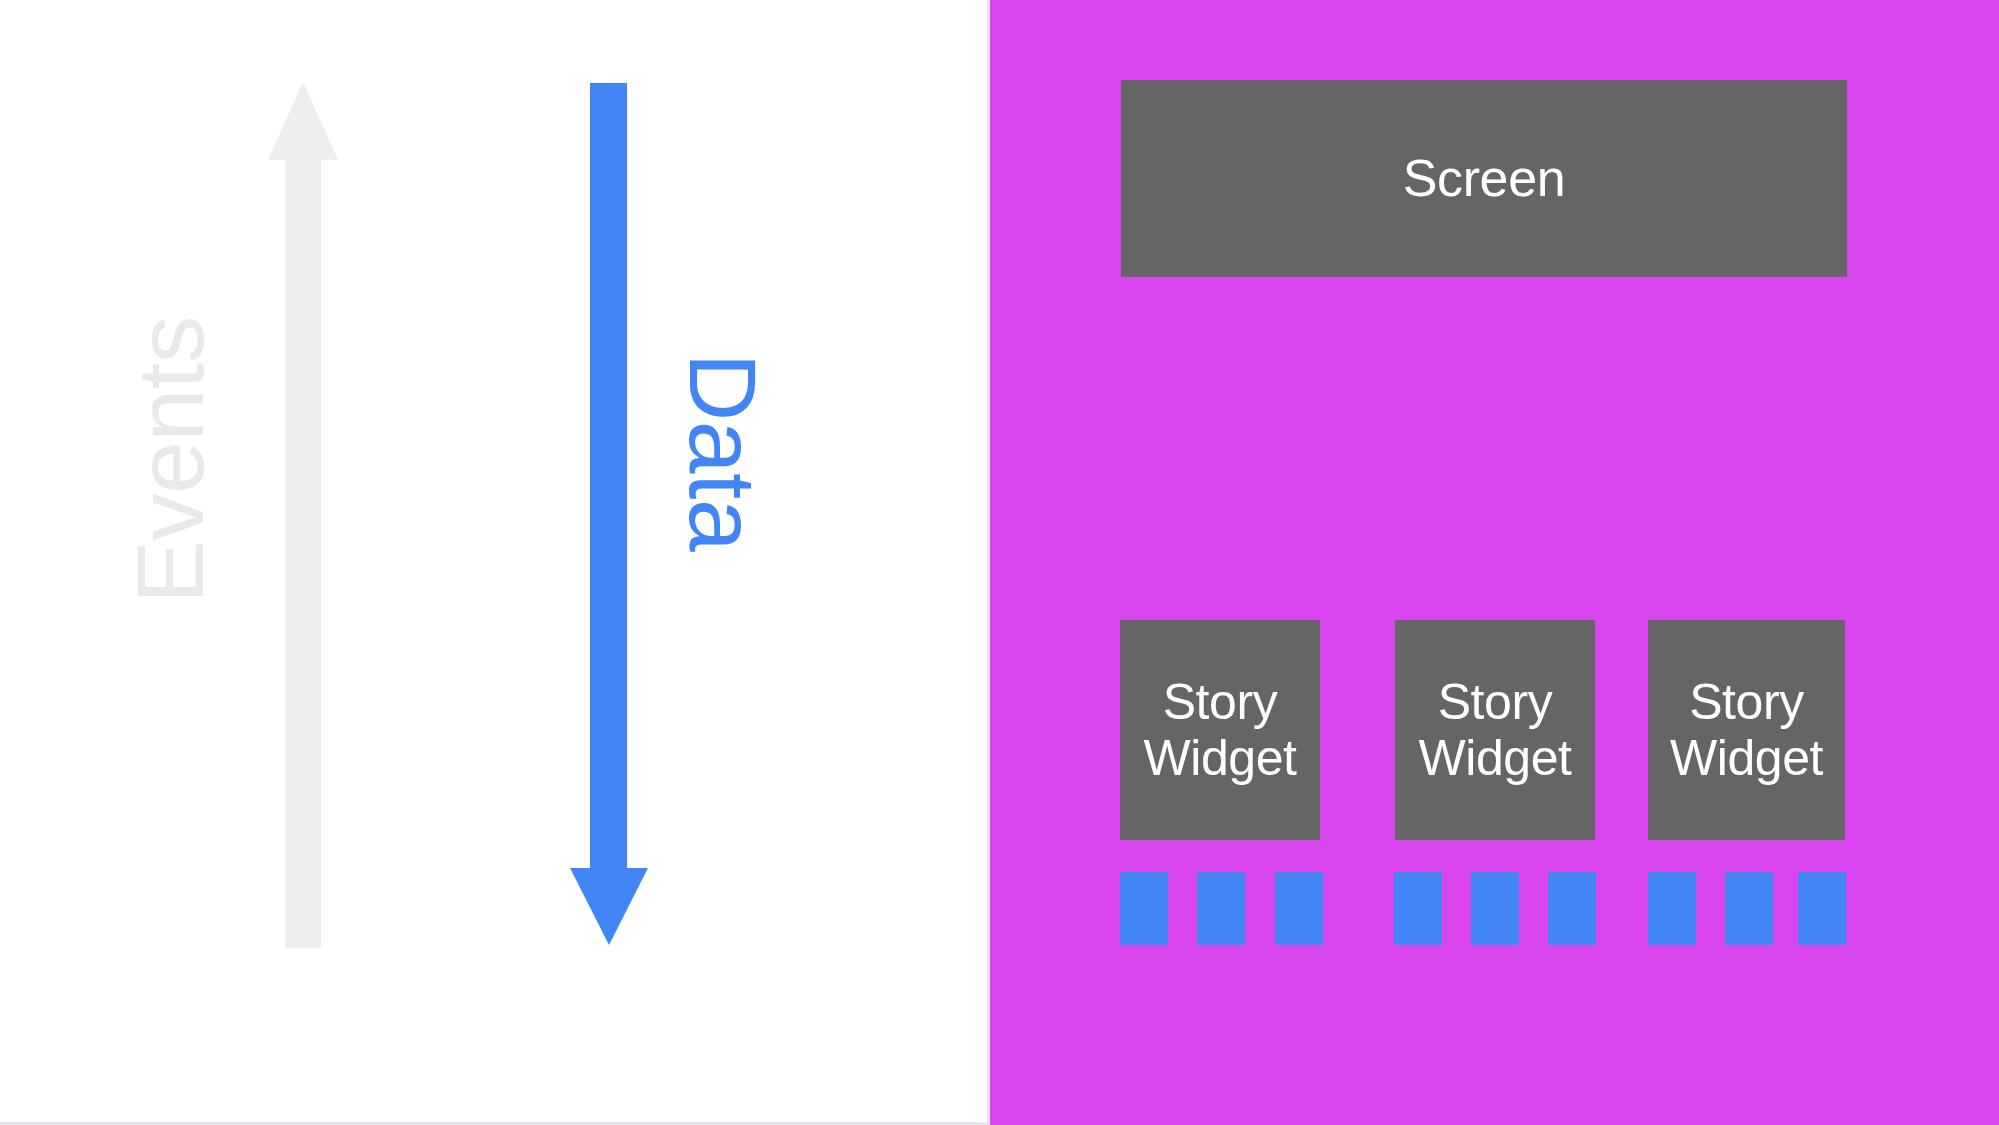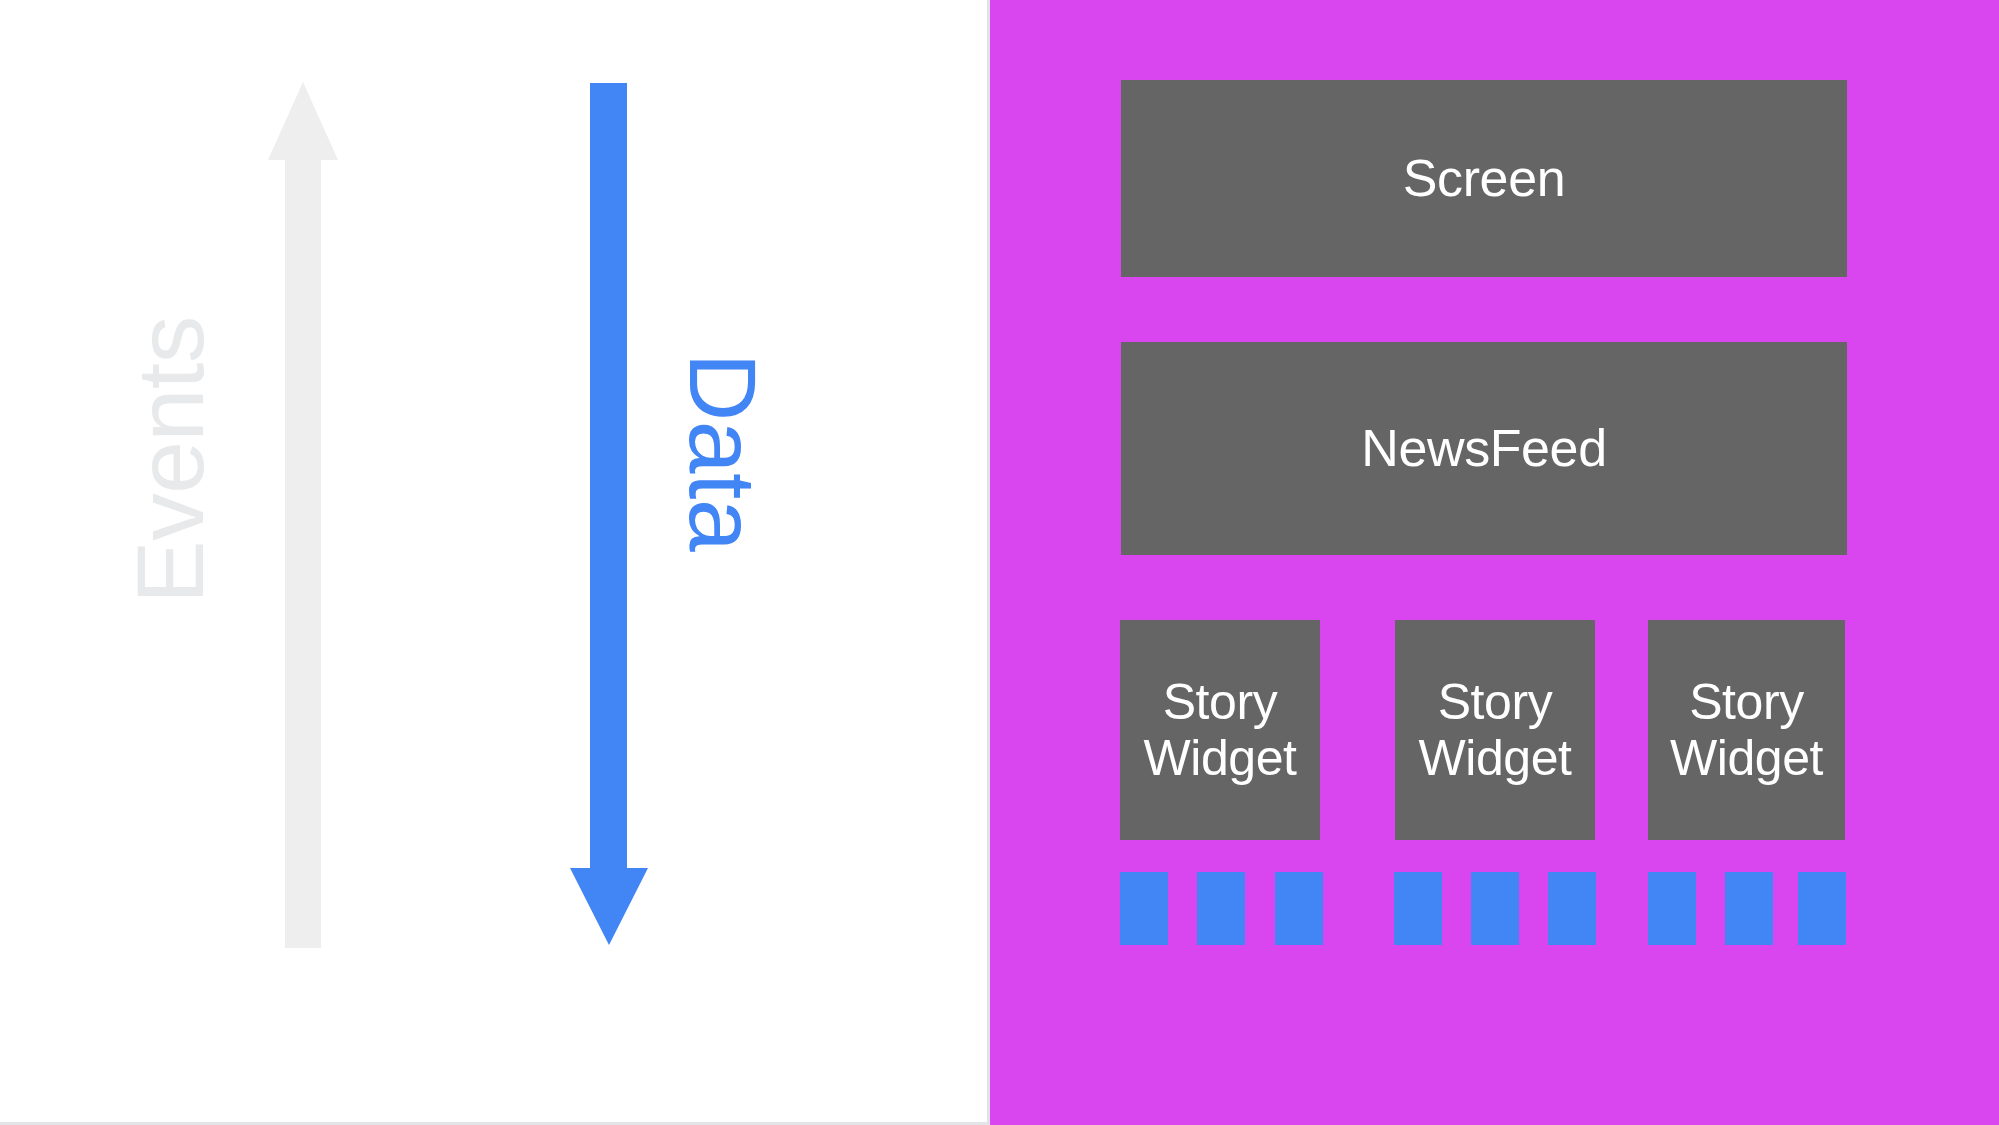--- a/index.html
+++ b/index.html
@@ -143,21 +143,20 @@
 
     <div class="axis-label events">Events</div>
 
     <div class="axis-label data">Data</div>
   </div>
 
   <div class="right-panel">
 
     <div class="node node-screen">Screen</div>
 
-    <div class="node node-newsfeed">NewsFeed</div>
 
     <div class="node node-story s1">
       <div>
         <span>Story</span><br>
         <span>Widget</span>
       </div>
     </div>
 
     <div class="node node-story s2">
       <div>

